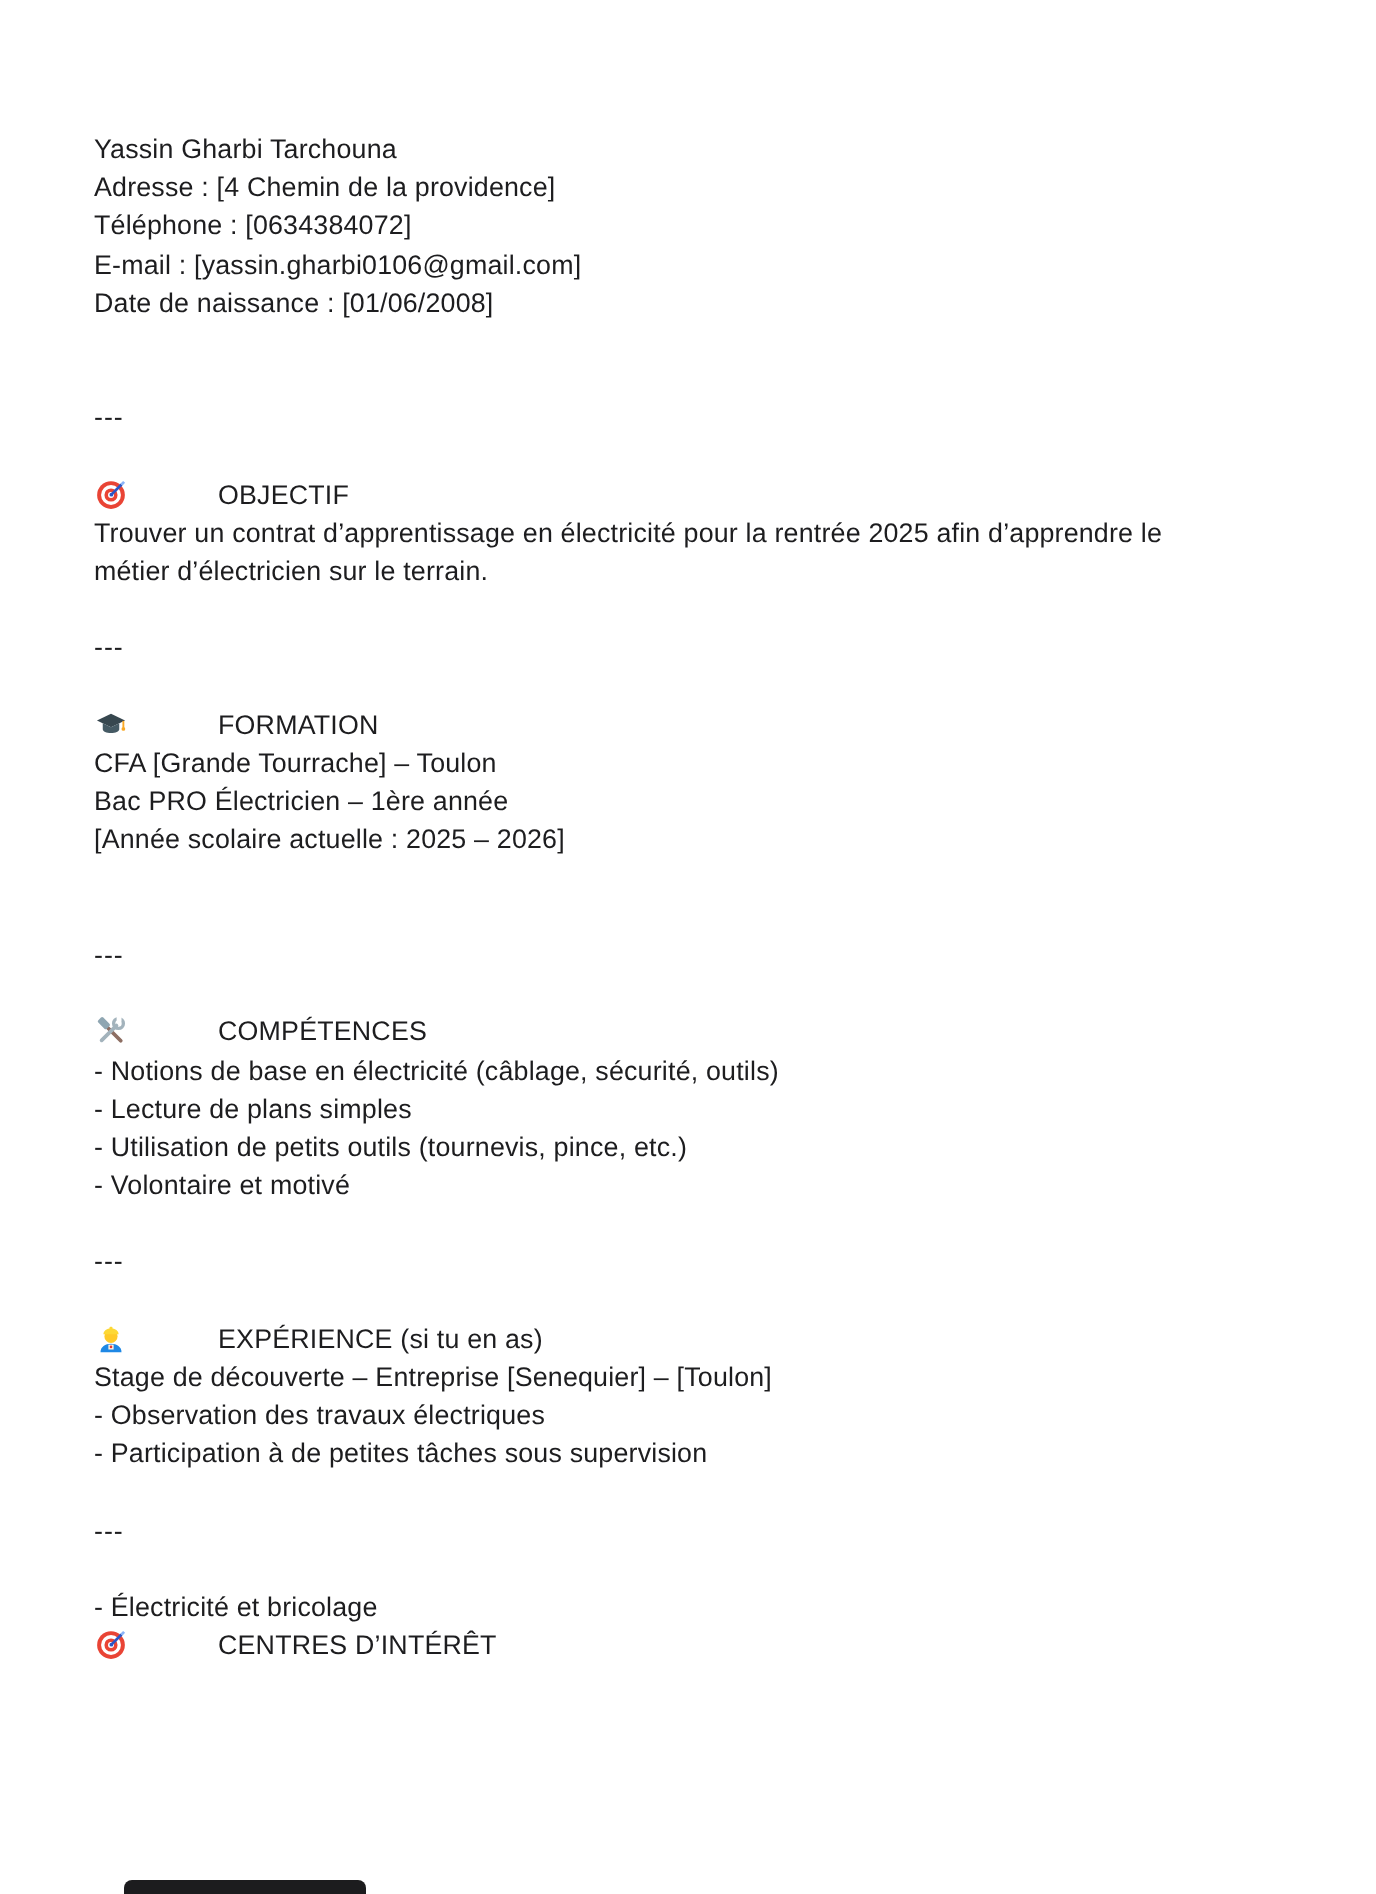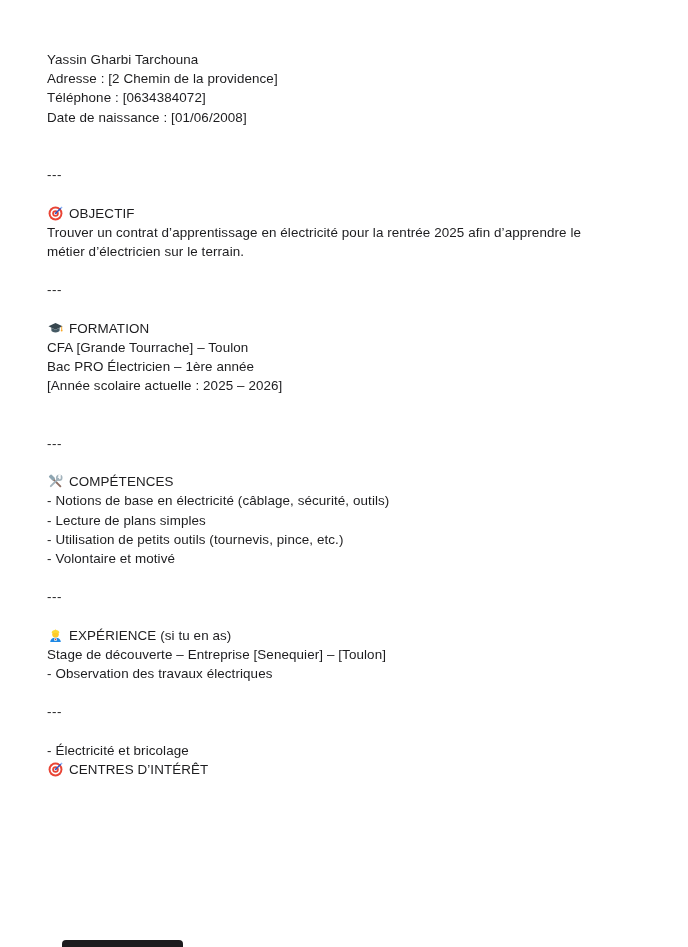--- a/index.html
+++ b/index.html
@@ -6,31 +6,31 @@
   body {
     width: 688px; height: 947px;
     background: #ffffff;
     font-family: "Liberation Sans", sans-serif;
     color: #1d1d1f;
     overflow: hidden;
     position: relative;
   }
   .doc {
     position: absolute;
-    left: 47px; top: 50px;
+    left: 47px; top: 65px;
     width: 590px;
     font-size: 13.4px;
     line-height: 19.2px;
   }
   .line {
     height: 19.2px;
     white-space: pre;
     letter-spacing: 0.1px;
   }
-  .line.header { display: flex; align-items: center; }
+  .line.header { display: flex; align-items: center; gap: 40px; }
   .line.header .icon {
     display: inline-flex;
     width: 16px; height: 16px;
     margin-right: 6px;
     align-items: center; justify-content: center;
     flex: 0 0 auto;
   }
   .line.header .icon svg { width: 15px; height: 15px; display: block; }
   .line.separator { letter-spacing: 0.5px; }
   .bottom-bar {
@@ -39,22 +39,23 @@
     width: 121px; height: 7px;
     background: #1c1c1e;
     border-radius: 4px 4px 0 0;
   }
 </style>
 </head>
 <body>
 
 <main class="doc">
     <div class="line text">Yassin Gharbi Tarchouna</div>
-    <div class="line text">Adresse : [2 Chemin de la providence]</div>
+    <div class="line text">Adresse : [4 Chemin de la providence]</div>
     <div class="line text">Téléphone : [0634384072]</div>
+    <div class="line text">E-mail : [yassin.gharbi0106@gmail.com]</div>
     <div class="line text">Date de naissance : [01/06/2008]</div>
     <div class="line blank">&nbsp;</div>
     <div class="line blank">&nbsp;</div>
     <div class="line separator">---</div>
     <div class="line blank">&nbsp;</div>
     <div class="line header"><span class="icon"><svg viewBox="0 0 16 16">
           <circle cx="8" cy="8" r="7.4" fill="#e94435"></circle>
           <circle cx="8" cy="8" r="5.3" fill="#ffffff"></circle>
           <circle cx="8" cy="8" r="3.5" fill="#e94435"></circle>
           <circle cx="8" cy="8" r="1.6" fill="#ffffff"></circle>
@@ -97,20 +98,21 @@
     <div class="line header"><span class="icon"><svg viewBox="0 0 16 16">
           <path d="M2.4 15c0-2.9 2.5-4.5 5.6-4.5s5.6 1.6 5.6 4.5z" fill="#1e88e5"></path>
           <path d="M6.6 11h2.8v2.6H6.6z" fill="#fff3e0"></path>
           <circle cx="8" cy="6.6" r="3.5" fill="#ffca28"></circle>
           <path d="M3.9 5.4a4.1 3.2 0 0 1 8.2 0z" fill="#fdd835"></path>
           <rect x="7.2" y="1.5" width="1.6" height="2.1" rx="0.5" fill="#fdd835"></rect>
           <circle cx="8" cy="12.2" r="0.7" fill="#e53935"></circle>
         </svg></span><span>EXPÉRIENCE (si tu en as)</span></div>
     <div class="line text">Stage de découverte – Entreprise [Senequier] – [Toulon]</div>
     <div class="line text">- Observation des travaux électriques</div>
+    <div class="line text">- Participation à de petites tâches sous supervision</div>
     <div class="line blank">&nbsp;</div>
     <div class="line separator">---</div>
     <div class="line blank">&nbsp;</div>
     <div class="line text">- Électricité et bricolage</div>
     <div class="line header"><span class="icon"><svg viewBox="0 0 16 16">
           <circle cx="8" cy="8" r="7.4" fill="#e94435"></circle>
           <circle cx="8" cy="8" r="5.3" fill="#ffffff"></circle>
           <circle cx="8" cy="8" r="3.5" fill="#e94435"></circle>
           <circle cx="8" cy="8" r="1.6" fill="#ffffff"></circle>
           <line x1="8.2" y1="7.8" x2="13.6" y2="2.4" stroke="#2a56c6" stroke-width="1.5"></line>

